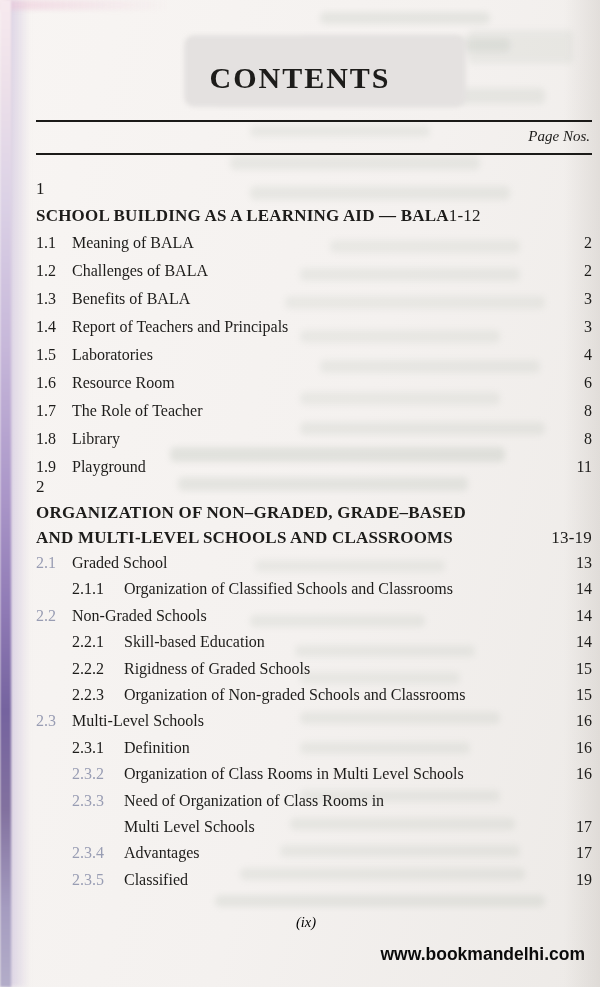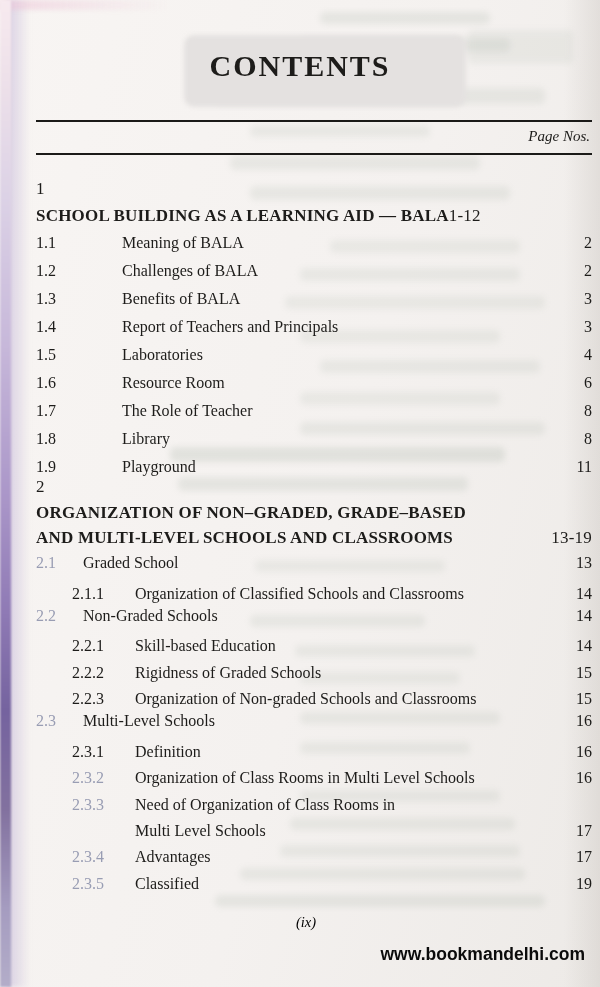--- a/index.html
+++ b/index.html
@@ -37,21 +37,21 @@
     position:absolute;border-radius:5px;filter:blur(3px);
     background:rgba(148,162,148,1);
   }
   
   .title-wrap{position:absolute;left:0;top:33px;width:100%;height:80px;z-index:4;}
   .title-shadow{
     position:absolute;left:184px;top:2px;width:282px;height:72px;
     background:#e4e1e0;border-radius:10px;filter:blur(2px);
   }
   .page-title{
-    position:absolute;left:0;top:16px;width:100%;text-align:center;
+    position:absolute;left:0;top:28px;width:100%;text-align:center;
     font-size:30px;font-weight:bold;letter-spacing:2px;margin:0;
   }
   
   .content{position:absolute;left:36px;width:556px;top:0;z-index:4;}
   .rule{position:absolute;left:0;width:556px;height:2px;background:#1b1a18;}
   .rule1{top:120px;}
   .rule2{top:153px;}
   .page-nos{
     position:absolute;top:128px;right:2px;
     font-style:italic;font-size:15px;
@@ -60,27 +60,27 @@
   .chapter{position:absolute;left:0;width:556px;}
   .ch1{top:176px;}
   .ch2{top:474px;}
   .ch-num{font-size:17px;line-height:26px;}
   .ch-heading{font-size:17px;font-weight:bold;letter-spacing:.2px;}
   .ch1 .ch-heading{line-height:28px;display:flex;justify-content:flex-start;}
   .ch2 .ch-heading-l1{line-height:25px;}
   .ch2 .ch-heading-l2{line-height:25px;display:flex;justify-content:space-between;}
   .ch-pages{font-weight:normal;}
   .entries{margin-top:4px;}
-  .ch1 .row{height:28px;gap:39px;}
+  .ch1 .row{height:28px;}
   .ch2 .row{height:26.4px;}
   .row{display:flex;align-items:baseline;font-size:16px;}
   .row .num{flex:0 0 36px;}
-  .row.lvl2{padding-left:36px;align-items:center;}
+  .row.lvl2{padding-left:36px;}
   .row.lvl2 .num{flex:0 0 52px;}
-  .row .etitle{flex:1 1 auto;margin-left:11px;}
+  .row .etitle{flex:1 1 auto;}
   .row .pg{flex:0 0 auto;text-align:right;min-width:24px;}
   .num.faded{color:#8f94ad;filter:blur(.4px);opacity:.9;}
   
   .footer-roman{
     position:absolute;top:914px;left:36px;width:540px;text-align:center;
     font-style:italic;font-size:14.5px;color:#000000;z-index:4;
   }
   .watermark{
     position:absolute;top:944px;right:15px;z-index:4;
     font-family:"Liberation Sans","DejaVu Sans",sans-serif;

